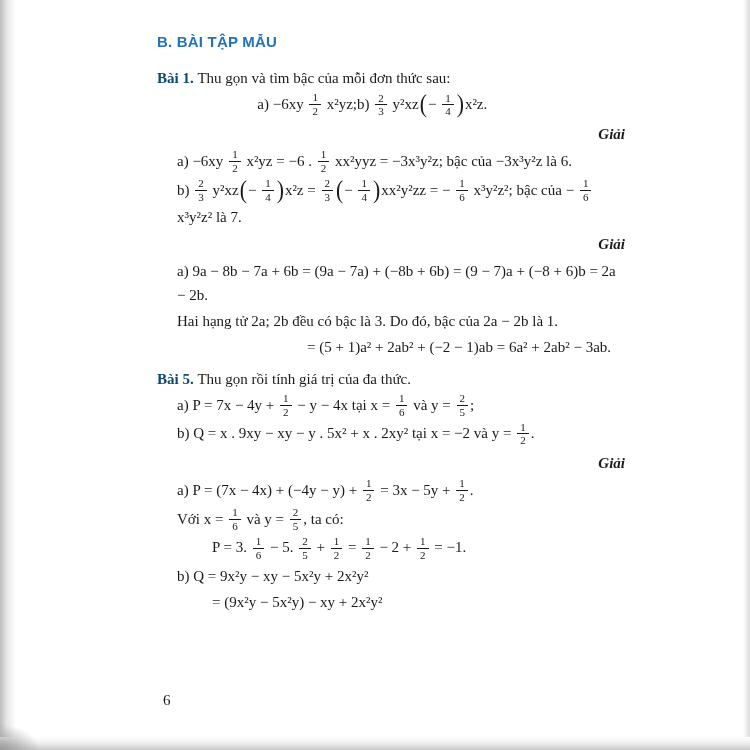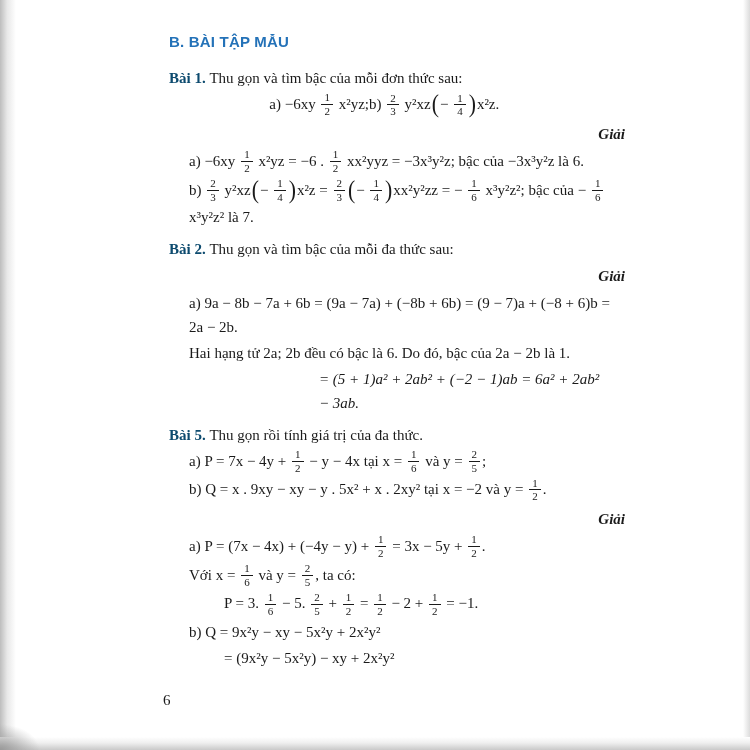--- a/index.html
+++ b/index.html
@@ -21,21 +21,21 @@
     background:linear-gradient(to top,#c9c9c9,#efefef 55%,#ffffff);}
   .shadow-right{position:absolute;right:0;top:0;bottom:0;width:7px;
     background:linear-gradient(to left,#dcdcdc,#ffffff);}
   .corner-bl{position:absolute;left:0;bottom:0;width:40px;height:26px;
     background:radial-gradient(ellipse at left bottom,#9a9a9a,rgba(255,255,255,0) 70%);}
 
   .content{
     position:absolute;left:157px;top:28px;width:468px;
     font-size:15px;
   }
-  .line{line-height:24px;margin:2px 12px;}
+  .line{line-height:24px;margin:2px 0;}
   .section{
     font-family:"Liberation Sans","DejaVu Sans",sans-serif;
     font-weight:700;color:#2472b8;font-size:15px;
     margin-bottom:12px;letter-spacing:.2px;
   }
   .exercise{margin-top:8px;}
   .ex-label{font-weight:700;color:#0c4a6e;}
   .giai{text-align:right;font-weight:700;font-style:italic;margin:3px 0;}
   .math{padding-left:20px;}
   .para{text-indent:20px;line-height:24px;}
@@ -103,25 +103,24 @@
         </span><span class="bp">(</span>− <span class="frac">
           <span class="num">1</span>
           <span class="den">4</span>
         </span><span class="bp">)</span>xx²y²zz = − <span class="frac">
           <span class="num">1</span>
           <span class="den">6</span>
         </span> x³y²z²; bậc của − <span class="frac">
           <span class="num">1</span>
           <span class="den">6</span>
         </span> x³y²z² là 7.</div>
-      <div class="line exercise"><span class="ex-label">Bài 2. </span>Thu gọn và tìm bậc của mỗi đa thức sau:</div>
       <div class="line giai">Giải</div>
       <div class="line math">a) 9a − 8b − 7a + 6b = (9a − 7a) + (−8b + 6b) = (9 − 7)a + (−8 + 6)b = 2a − 2b.</div>
-      <div class="line para">Hai hạng tử 2a; 2b đều có bậc là 6. Do đó, bậc của 2a − 2b là 1.</div>
-      <div class="line math" style="padding-left: 150px; font-style: italic;">= (5 + 1)a² + 2ab² + (−2 − 1)ab = 6a² + 2ab² − 3ab.</div>
+      <div class="line para">Hai hạng tử 2a; 2b đều có bậc là 3. Do đó, bậc của 2a − 2b là 1.</div>
+      <div class="line math" style="padding-left: 150px;">= (5 + 1)a² + 2ab² + (−2 − 1)ab = 6a² + 2ab² − 3ab.</div>
       <div class="line exercise"><span class="ex-label">Bài 5. </span>Thu gọn rồi tính giá trị của đa thức.</div>
       <div class="line math">a) P = 7x − 4y + <span class="frac">
           <span class="num">1</span>
           <span class="den">2</span>
         </span> − y − 4x tại x = <span class="frac">
           <span class="num">1</span>
           <span class="den">6</span>
         </span> và y = <span class="frac">
           <span class="num">2</span>
           <span class="den">5</span>

